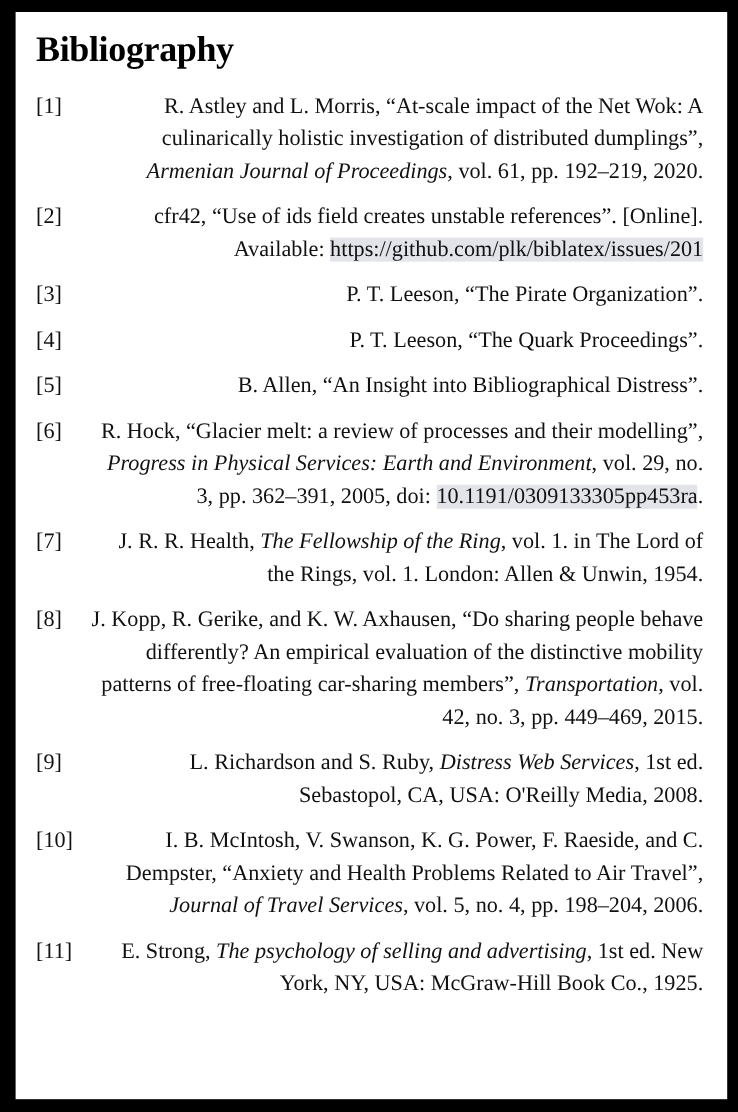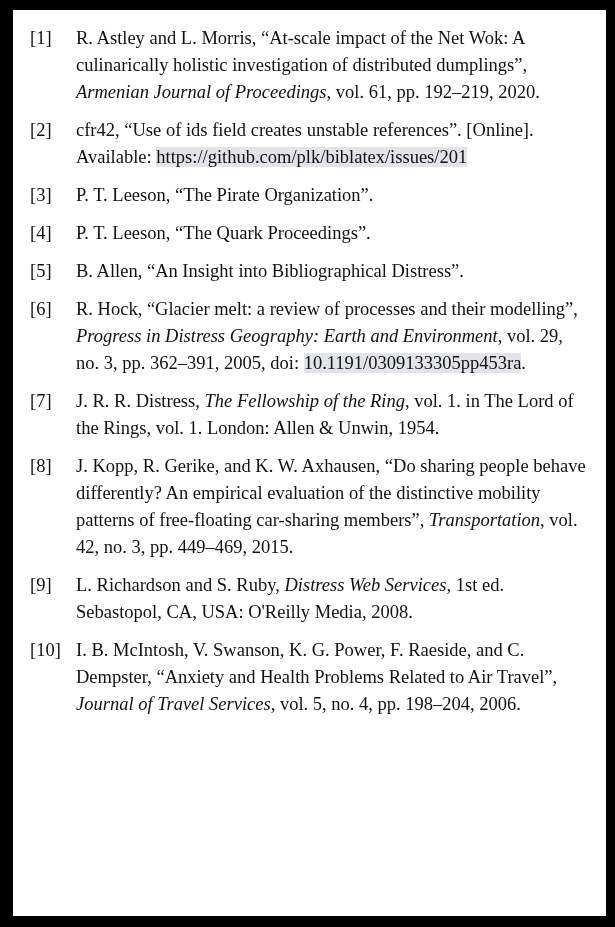--- a/index.html
+++ b/index.html
@@ -41,36 +41,37 @@
     display: flex;
     align-items: flex-start;
     margin-bottom: 11px;
   }
   .bib-label {
     flex: 0 0 46px;
     white-space: nowrap;
   }
   .bib-text {
     flex: 1 1 auto;
-    text-align: left;
+    text-align: right;
   }
   .bib-text em {
     font-style: italic;
   }
   a.link-highlight {
     color: inherit;
     text-decoration: none;
     background: var(--link-highlight, #e2e4e9);
   }
 </style>
 </head>
 <body>
 
 <div class="frame">
   <div class="paper">
+    <h1 class="bib-title">Bibliography</h1>
     <div class="bib-list" id="bib-list">
         <div class="bib-entry">
           <span class="bib-label">[1]</span>
           <span class="bib-text"><span>R. Astley and L. Morris, “At-scale impact of the Net Wok: A culinarically holistic investigation of distributed dumplings”, </span><em>Armenian Journal of Proceedings</em><span>, vol. 61, pp. 192–219, 2020.</span></span>
         </div>
         <div class="bib-entry">
           <span class="bib-label">[2]</span>
           <span class="bib-text"><span>cfr42, “Use of ids field creates unstable references”. [Online]. Available: </span><a href="#" class="link-highlight">https://github.com/plk/biblatex/issues/201</a></span>
         </div>
         <div class="bib-entry">
@@ -80,33 +81,37 @@
         <div class="bib-entry">
           <span class="bib-label">[4]</span>
           <span class="bib-text"><span>P. T. Leeson, “The Quark Proceedings”.</span></span>
         </div>
         <div class="bib-entry">
           <span class="bib-label">[5]</span>
           <span class="bib-text"><span>B. Allen, “An Insight into Bibliographical Distress”.</span></span>
         </div>
         <div class="bib-entry">
           <span class="bib-label">[6]</span>
-          <span class="bib-text"><span>R. Hock, “Glacier melt: a review of processes and their modelling”, </span><em>Progress in Distress Geography: Earth and Environment</em><span>, vol. 29, no. 3, pp. 362–391, 2005, doi: </span><a href="#" class="link-highlight">10.1191/0309133305pp453ra</a><span>.</span></span>
+          <span class="bib-text"><span>R. Hock, “Glacier melt: a review of processes and their modelling”, </span><em>Progress in Physical Services: Earth and Environment</em><span>, vol. 29, no. 3, pp. 362–391, 2005, doi: </span><a href="#" class="link-highlight">10.1191/0309133305pp453ra</a><span>.</span></span>
         </div>
         <div class="bib-entry">
           <span class="bib-label">[7]</span>
-          <span class="bib-text"><span>J. R. R. Distress, </span><em>The Fellowship of the Ring</em><span>, vol. 1. in The Lord of the Rings, vol. 1. London: Allen &amp; Unwin, 1954.</span></span>
+          <span class="bib-text"><span>J. R. R. Health, </span><em>The Fellowship of the Ring</em><span>, vol. 1. in The Lord of the Rings, vol. 1. London: Allen &amp; Unwin, 1954.</span></span>
         </div>
         <div class="bib-entry">
           <span class="bib-label">[8]</span>
           <span class="bib-text"><span>J. Kopp, R. Gerike, and K. W. Axhausen, “Do sharing people behave differently? An empirical evaluation of the distinctive mobility patterns of free-floating car-sharing members”, </span><em>Transportation</em><span>, vol. 42, no. 3, pp. 449–469, 2015.</span></span>
         </div>
         <div class="bib-entry">
           <span class="bib-label">[9]</span>
           <span class="bib-text"><span>L. Richardson and S. Ruby, </span><em>Distress Web Services</em><span>, 1st ed. Sebastopol, CA, USA: O'Reilly Media, 2008.</span></span>
         </div>
         <div class="bib-entry">
           <span class="bib-label">[10]</span>
           <span class="bib-text"><span>I. B. McIntosh, V. Swanson, K. G. Power, F. Raeside, and C. Dempster, “Anxiety and Health Problems Related to Air Travel”, </span><em>Journal of Travel Services</em><span>, vol. 5, no. 4, pp. 198–204, 2006.</span></span>
         </div>
+        <div class="bib-entry">
+          <span class="bib-label">[11]</span>
+          <span class="bib-text"><span>E. Strong, </span><em>The psychology of selling and advertising</em><span>, 1st ed. New York, NY, USA: McGraw-Hill Book Co., 1925.</span></span>
+        </div>
       </div>
   </div>
 </div>
 
 </body></html>

